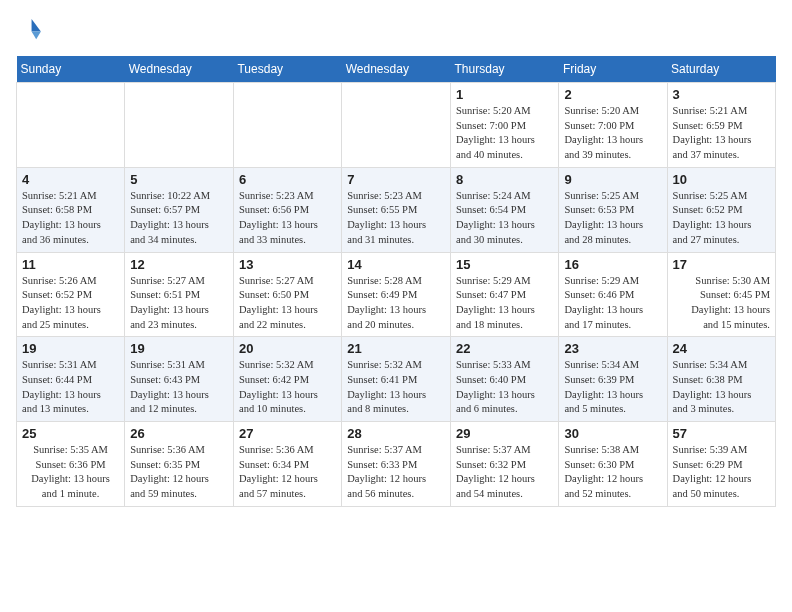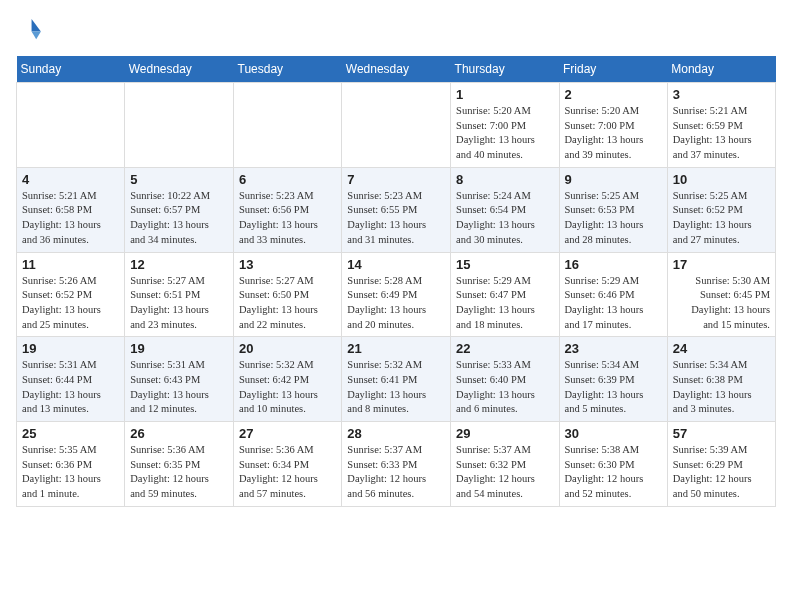--- a/index.html
+++ b/index.html
@@ -113,21 +113,21 @@
 
 <table>
   <thead>
     <tr>
     <th>Sunday</th>
         <th>Wednesday</th>
         <th>Tuesday</th>
         <th>Wednesday</th>
         <th>Thursday</th>
         <th>Friday</th>
-        <th>Monday</th>
+        <th>Saturday</th>
       </tr>
   </thead>
   <tbody id="calendar-body">
   <tr>
         <td></td>
         <td></td>
         <td></td>
         <td></td>
         <td>
           <span class="day-num">1</span>
@@ -300,21 +300,21 @@
           <span class="day-num">24</span>
           <div class="day-info" style="white-space: pre-line;">Sunrise: 5:34 AM
 Sunset: 6:38 PM
 Daylight: 13 hours
 and 3 minutes.</div>
         </td>
       </tr>
       <tr>
         <td>
           <span class="day-num">25</span>
-          <div class="day-info" style="white-space: pre-line;">Sunrise: 5:35 AM
+          <div class="day-info" style="white-space: pre-line; text-align: center;">Sunrise: 5:35 AM
 Sunset: 6:36 PM
 Daylight: 13 hours
 and 1 minute.</div>
         </td>
         <td>
           <span class="day-num">26</span>
           <div class="day-info" style="white-space: pre-line;">Sunrise: 5:36 AM
 Sunset: 6:35 PM
 Daylight: 12 hours
 and 59 minutes.</div>

